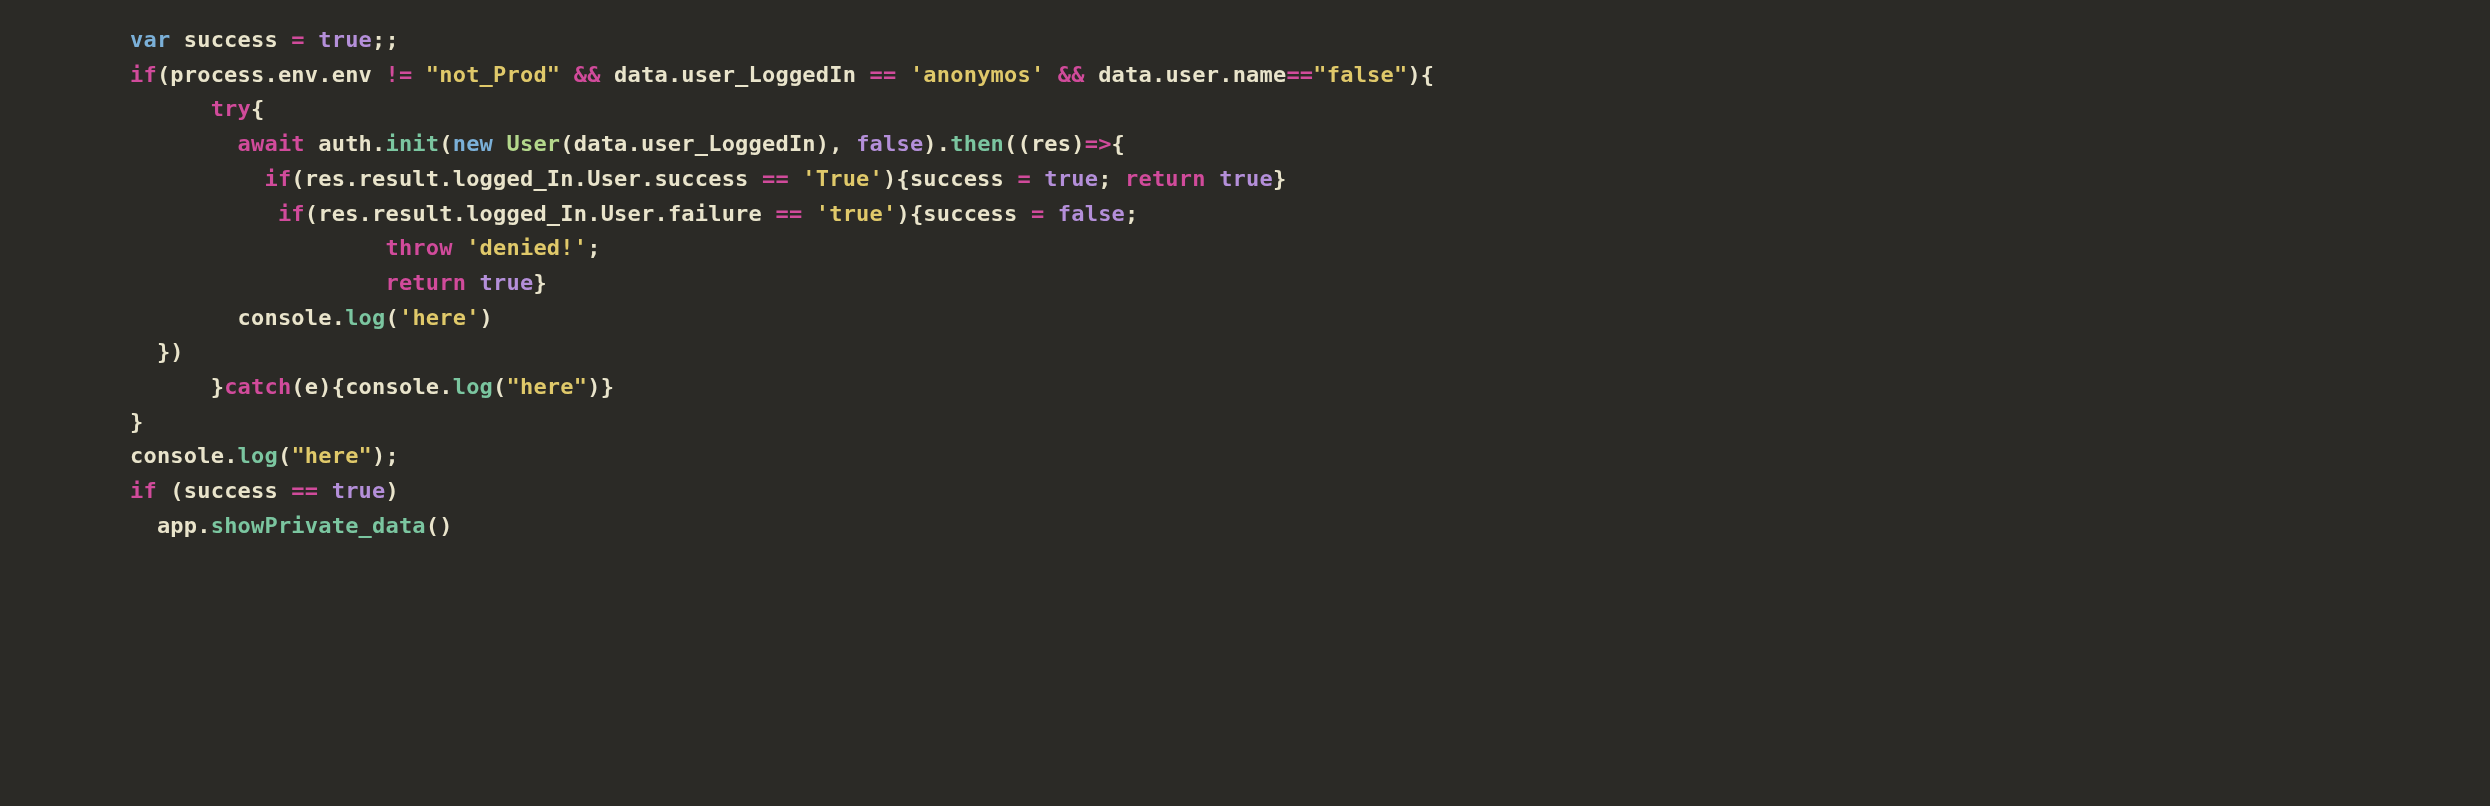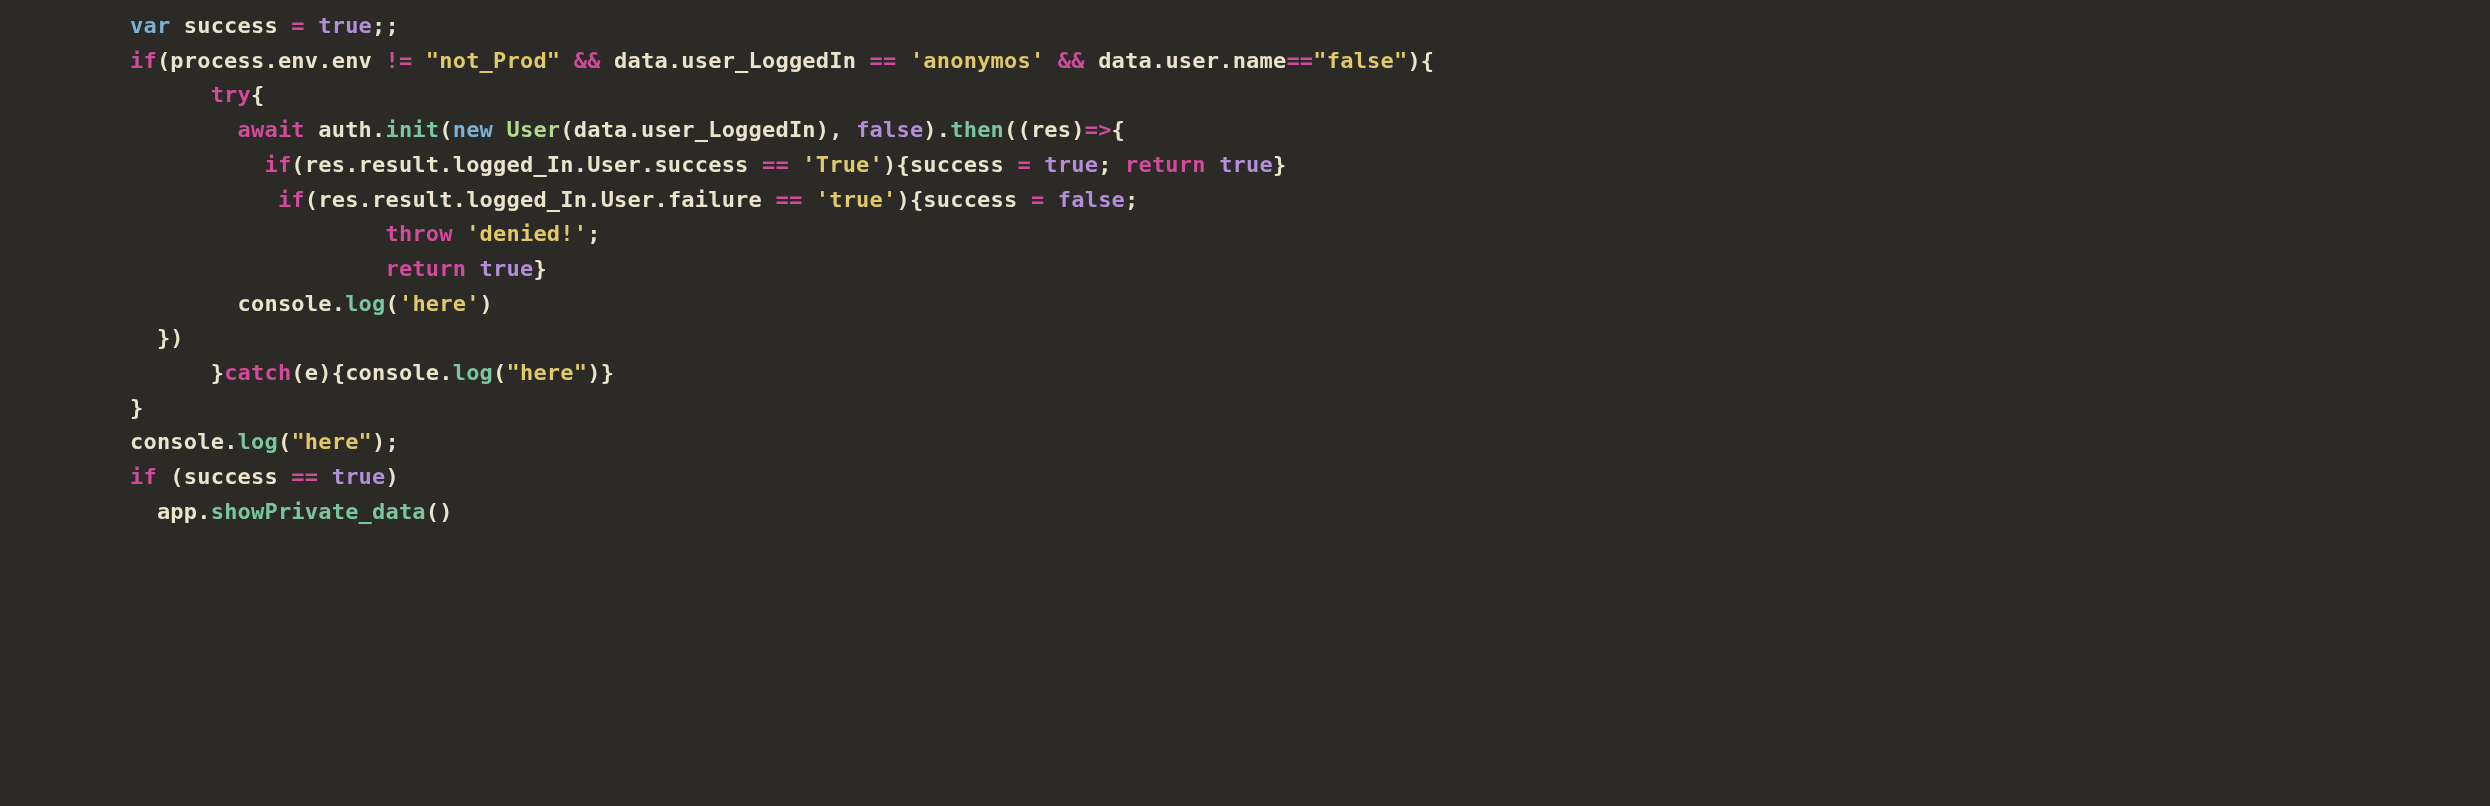--- a/index.html
+++ b/index.html
@@ -3,21 +3,21 @@
 <meta charset="utf-8">
 <style>
   html,body{margin:0;padding:0;background:#2b2a26;}
   .code-block{
     background:#2b2a26;
     font-family:ui-monospace,Menlo,Consolas,"Courier New",monospace;
     font-weight:600;
     font-size:22px;
     line-height:32.7px;
     color:#e9e4cb;
-    padding:10px 0 24px 130px;
+    padding:24px 0 24px 130px;
     white-space:pre;
     letter-spacing:0.2px;
   }
   .k-var    {color:#7bb0d8;}   
   .k-id     {color:#e9e4cb;}   
   .k-op     {color:#d14b9b;}   
   .k-bool   {color:#b48fd9;}   
   .k-punc   {color:#e9e4cb;}
   .k-if     {color:#d14b9b;}   
   .k-str    {color:#e0c96a;}   

